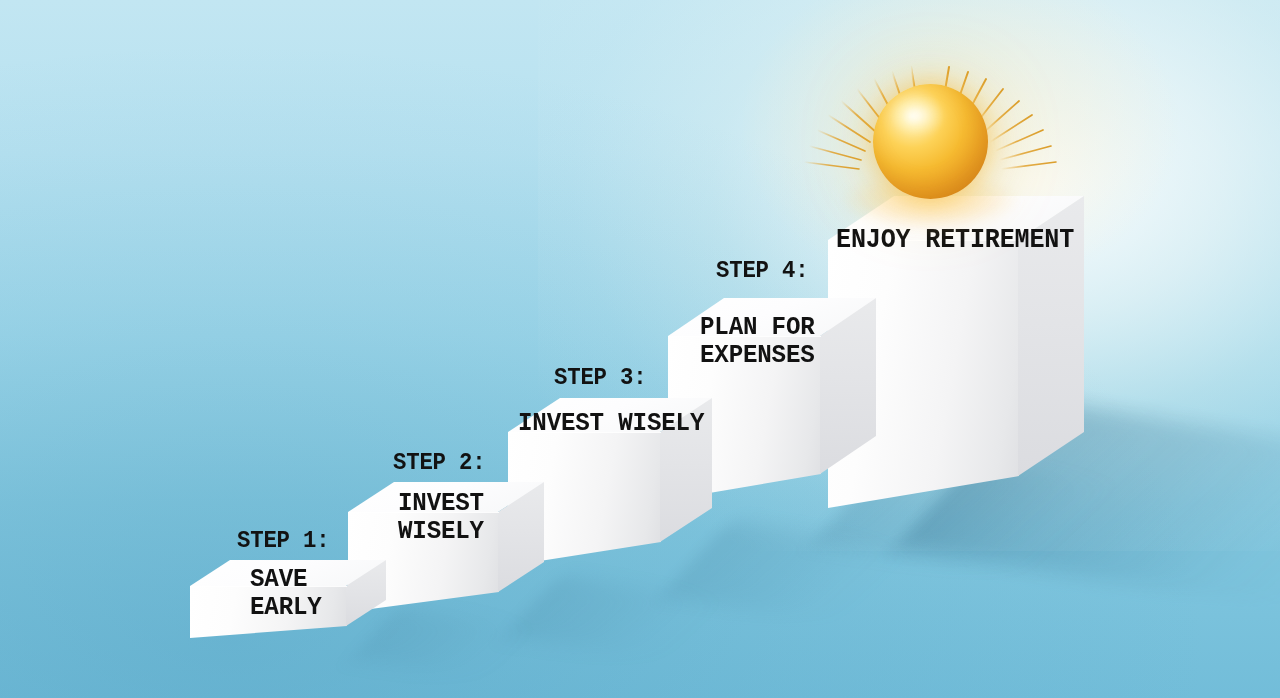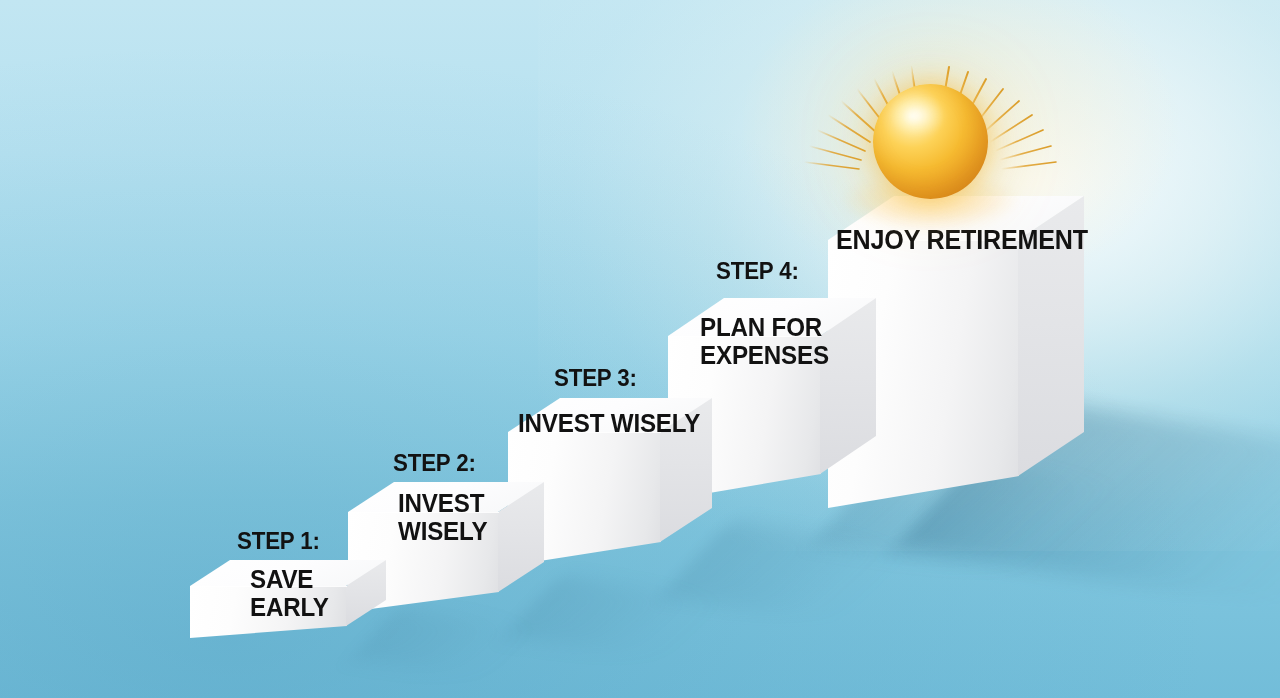--- a/index.html
+++ b/index.html
@@ -6,21 +6,21 @@
   html, body {
     margin: 0;
     padding: 0;
     background: #ffffff;
   }
   #stage {
     position: relative;
     width: 1280px;
     height: 698px;
     overflow: hidden;
-    font-family: Liberation Sans, sans-serif;
+    font-family: Liberation Mono, monospace;
     background: #9ed3e6;
   }
 
   
   .bg-base {
     position: absolute;
     inset: 0;
     background: linear-gradient(180deg,
                 #c2e6f2 0%,
                 #b6e1f0 22%,

